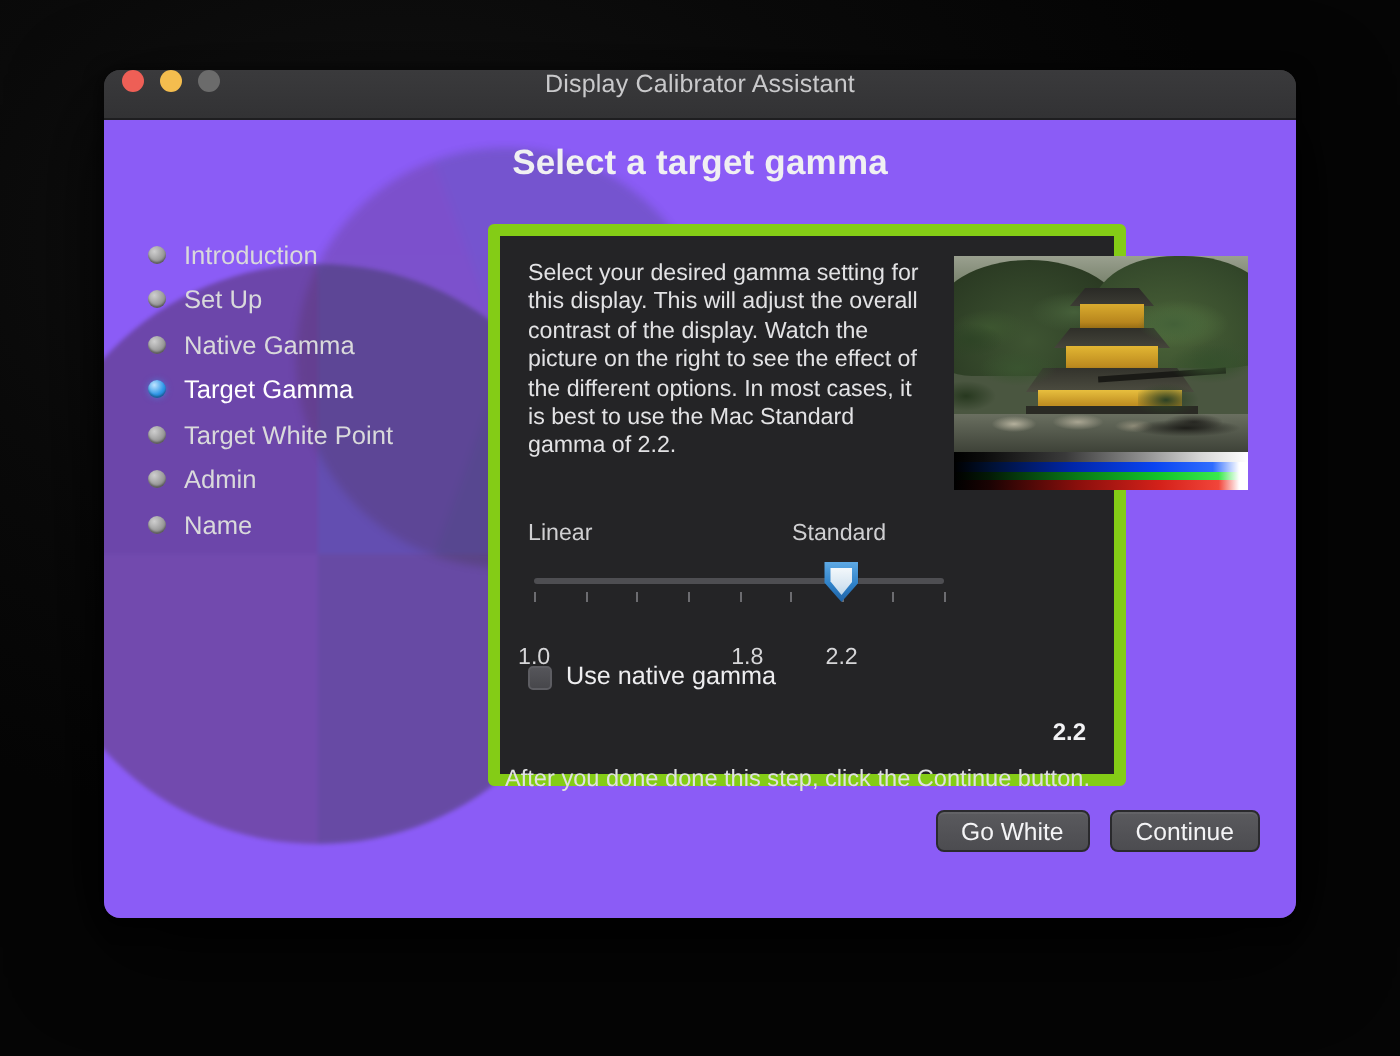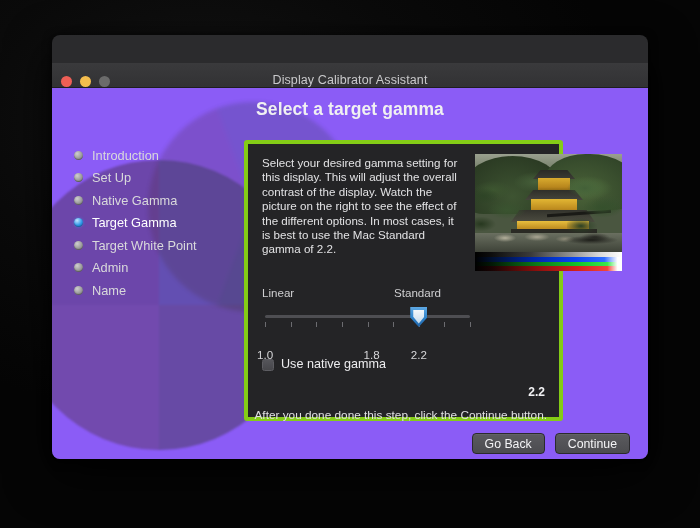--- a/index.html
+++ b/index.html
@@ -40,22 +40,21 @@
   }
 
   
   #titlebar {
     height: 24px;
     flex: 0 0 24px;
     background: linear-gradient(to bottom, #3a3a3c 0%, #323234 100%);
     border-bottom: 1px solid #1e1e20;
     position: relative;
     display: flex;
-    align-items: flex-end;
-    margin-top: 28px;
+    align-items: flex-start;
   }
   .traffic {
     display: flex;
     gap: 8px;
     margin-left: 9px;
   }
   .light {
     width: 11px;
     height: 11px;
     border-radius: 50%;
@@ -158,21 +157,21 @@
   }
 
   
   #panel {
     position: absolute;
     left: 192px;
     top: 52px;
     width: 319px;
     height: 281px;
     background: #242426;
-    border: 4px solid #84cc16;
+    border: 6px solid #84cc16;
     border-radius: 3px;
     box-sizing: border-box;
   }
 
   #desc {
     position: absolute;
     left: 14px;
     top: 12px;
     width: 203px;
     font-size: 11.6px;
@@ -563,19 +562,19 @@
         <div id="check-row">
           <div id="checkbox"></div>
           <span id="check-label">Use native gamma</span>
         </div>
 
         <div id="value-readout">2.2</div>
         <div id="hint">After you done done this step, click the Continue button.</div>
       </div>
 
       <div id="buttons">
-        <div class="btn">Go Back</div>
+        <div class="btn">Go White</div>
         <div class="btn">Continue</div>
       </div>
 
     </div>
   </div>
 </div>
 
 </body></html>

